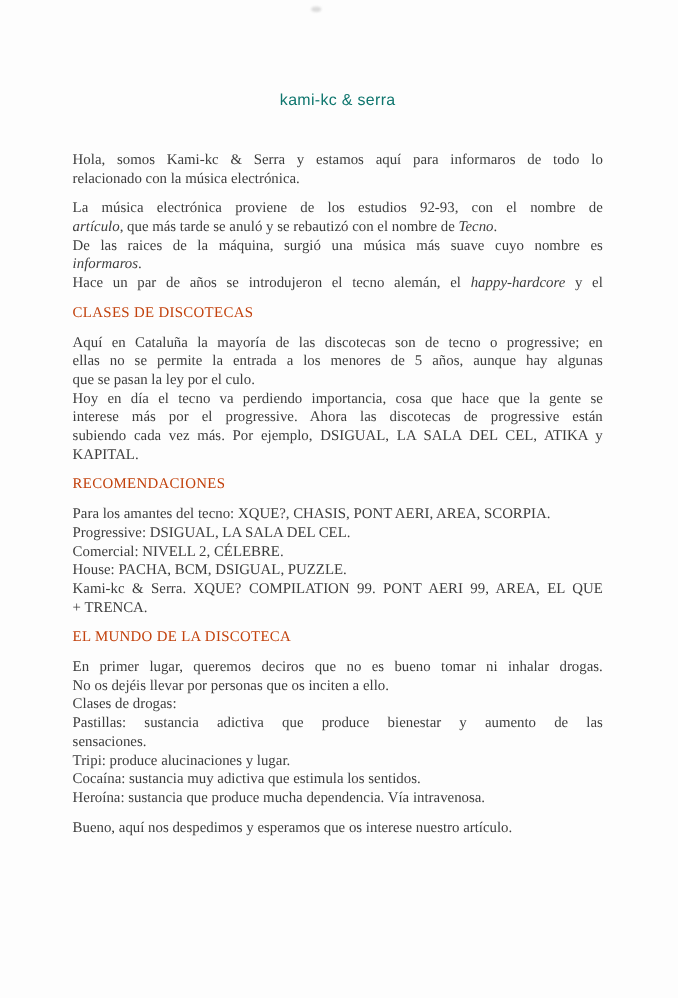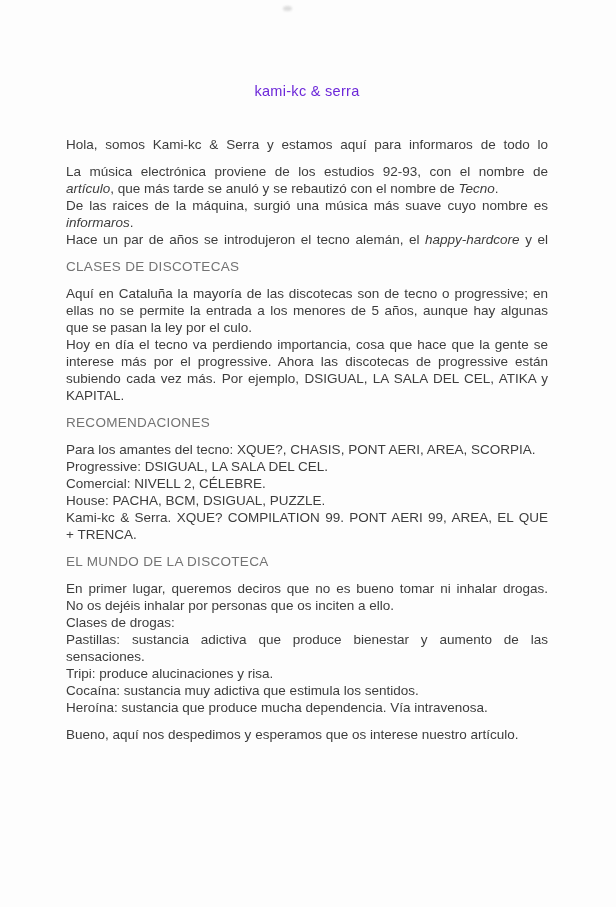--- a/index.html
+++ b/index.html
@@ -24,43 +24,44 @@
     background: #dcdcdc;
     border-radius: 50%;
     filter: blur(1px);
   }
   .scan-mark.top { left: 283px; top: 6px; width: 9px; height: 5px; }
   .doc-title {
     text-align: center;
     font-size: 14.5px;
     line-height: 17px;
     letter-spacing: 0.3px;
-    color: #6d28d9;
+    color: #0f766e;
     margin: 0 0 36px 0;
   }
   .doc-body { font-size: 13.5px; line-height: 17px; }
   .block { padding-top: 10px; }
   .doc-body > .block:first-child { padding-top: 0; }
-  .heading { letter-spacing: 0.3px; color: #737373; }
-  .line { min-height: 17px; white-space: normal; }
+  .heading { letter-spacing: 0.3px; color: #c2410c; }
+  .line { min-height: 17px; white-space: normal; font-family: Liberation Serif, serif; }
   .line.justify {
     text-align: justify;
     text-align-last: justify;
   }
   .line em { font-style: italic; }
 </style>
 </head>
 <body style="--ink: #3d3d3d; --paper: #fdfdfd;">
 
 <div class="page">
   <div class="scan-mark top"></div>
   <div class="doc-title">kami-kc &amp; serra</div>
   <div class="doc-body">
       <div class="block paragraph">
         <div class="line justify"><span>Hola, somos Kami-kc &amp; Serra y estamos aquí para informaros de todo lo</span></div>
+        <div class="line"><span>relacionado con la música electrónica.</span></div>
       </div>
       <div class="block paragraph">
         <div class="line justify"><span>La música electrónica proviene de los estudios 92-93, con el nombre de</span></div>
         <div class="line"><em>artículo</em><span>, que más tarde se anuló y se rebautizó con el nombre de </span><em>Tecno</em><span>.</span></div>
         <div class="line justify"><span>De las raices de la máquina, surgió una música más suave cuyo nombre es</span></div>
         <div class="line"><em>informaros</em><span>.</span></div>
         <div class="line justify"><span>Hace un par de años se introdujeron el tecno alemán, el </span><em>happy-hardcore</em><span> y el</span></div>
       </div>
       <div class="block heading">
         <div class="line"><span>CLASES DE DISCOTECAS</span></div>
@@ -83,25 +84,25 @@
         <div class="line"><span>Comercial: NIVELL 2, CÉLEBRE.</span></div>
         <div class="line"><span>House: PACHA, BCM, DSIGUAL, PUZZLE.</span></div>
         <div class="line justify"><span>Kami-kc &amp; Serra. XQUE? COMPILATION 99. PONT AERI 99, AREA, EL QUE</span></div>
         <div class="line"><span>+ TRENCA.</span></div>
       </div>
       <div class="block heading">
         <div class="line"><span>EL MUNDO DE LA DISCOTECA</span></div>
       </div>
       <div class="block paragraph">
         <div class="line justify"><span>En primer lugar, queremos deciros que no es bueno tomar ni inhalar drogas.</span></div>
-        <div class="line"><span>No os dejéis inhalar por personas que os inciten a ello.</span></div>
+        <div class="line"><span>No os dejéis llevar por personas que os inciten a ello.</span></div>
         <div class="line"><span>Clases de drogas:</span></div>
         <div class="line justify"><span>Pastillas: sustancia adictiva que produce bienestar y aumento de las</span></div>
         <div class="line"><span>sensaciones.</span></div>
-        <div class="line"><span>Tripi: produce alucinaciones y risa.</span></div>
+        <div class="line"><span>Tripi: produce alucinaciones y lugar.</span></div>
         <div class="line"><span>Cocaína: sustancia muy adictiva que estimula los sentidos.</span></div>
         <div class="line"><span>Heroína: sustancia que produce mucha dependencia. Vía intravenosa.</span></div>
       </div>
       <div class="block paragraph">
         <div class="line"><span>Bueno, aquí nos despedimos y esperamos que os interese nuestro artículo.</span></div>
       </div>
     </div>
 </div>
 
 </body></html>

